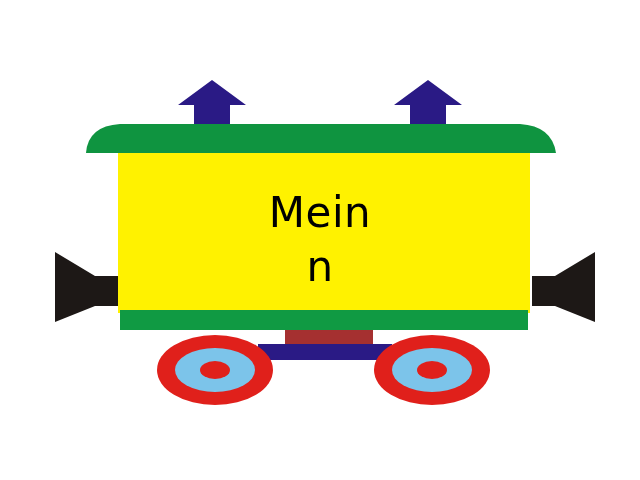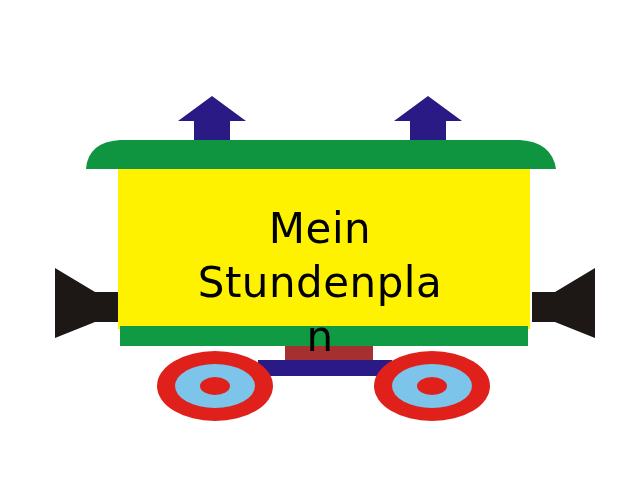--- a/index.html
+++ b/index.html
@@ -1,17 +1,17 @@
 <!DOCTYPE html>
 <html><head>
 <meta charset="utf-8">
 <style>
   html, body { margin: 0; padding: 0; background: #ffffff; }
   body { width: 640px; height: 480px; position: relative; overflow: hidden; }
-  .canvas { position: absolute; left: 0; top: 16px; width: 640px; height: 426px; }
+  .canvas { position: absolute; left: 0; top: 0; width: 640px; height: 426px; }
   .title {
     position: absolute;
     left: 160px; top: 186px; width: 320px;
     text-align: center;
     font-family: "DejaVu Sans", sans-serif;
     font-size: 42px;
     line-height: 54px;
     color: #000000;
     word-break: break-all;
     letter-spacing: 0.5px;
@@ -55,16 +55,15 @@
     </g>
     <g>
       <ellipse cx="432" cy="370" rx="58" ry="35" fill="#e0201b"></ellipse>
       <ellipse cx="432" cy="370" rx="40" ry="22" fill="#7cc4ea"></ellipse>
       <ellipse cx="432" cy="370" rx="15" ry="9" fill="#e0201b"></ellipse>
     </g>
   </svg>
 
   <div class="title">
     <span>Mein</span>
-    <span>Stundenpla</span>
     <span>n</span>
   </div>
 </div>
 
 </body></html>

